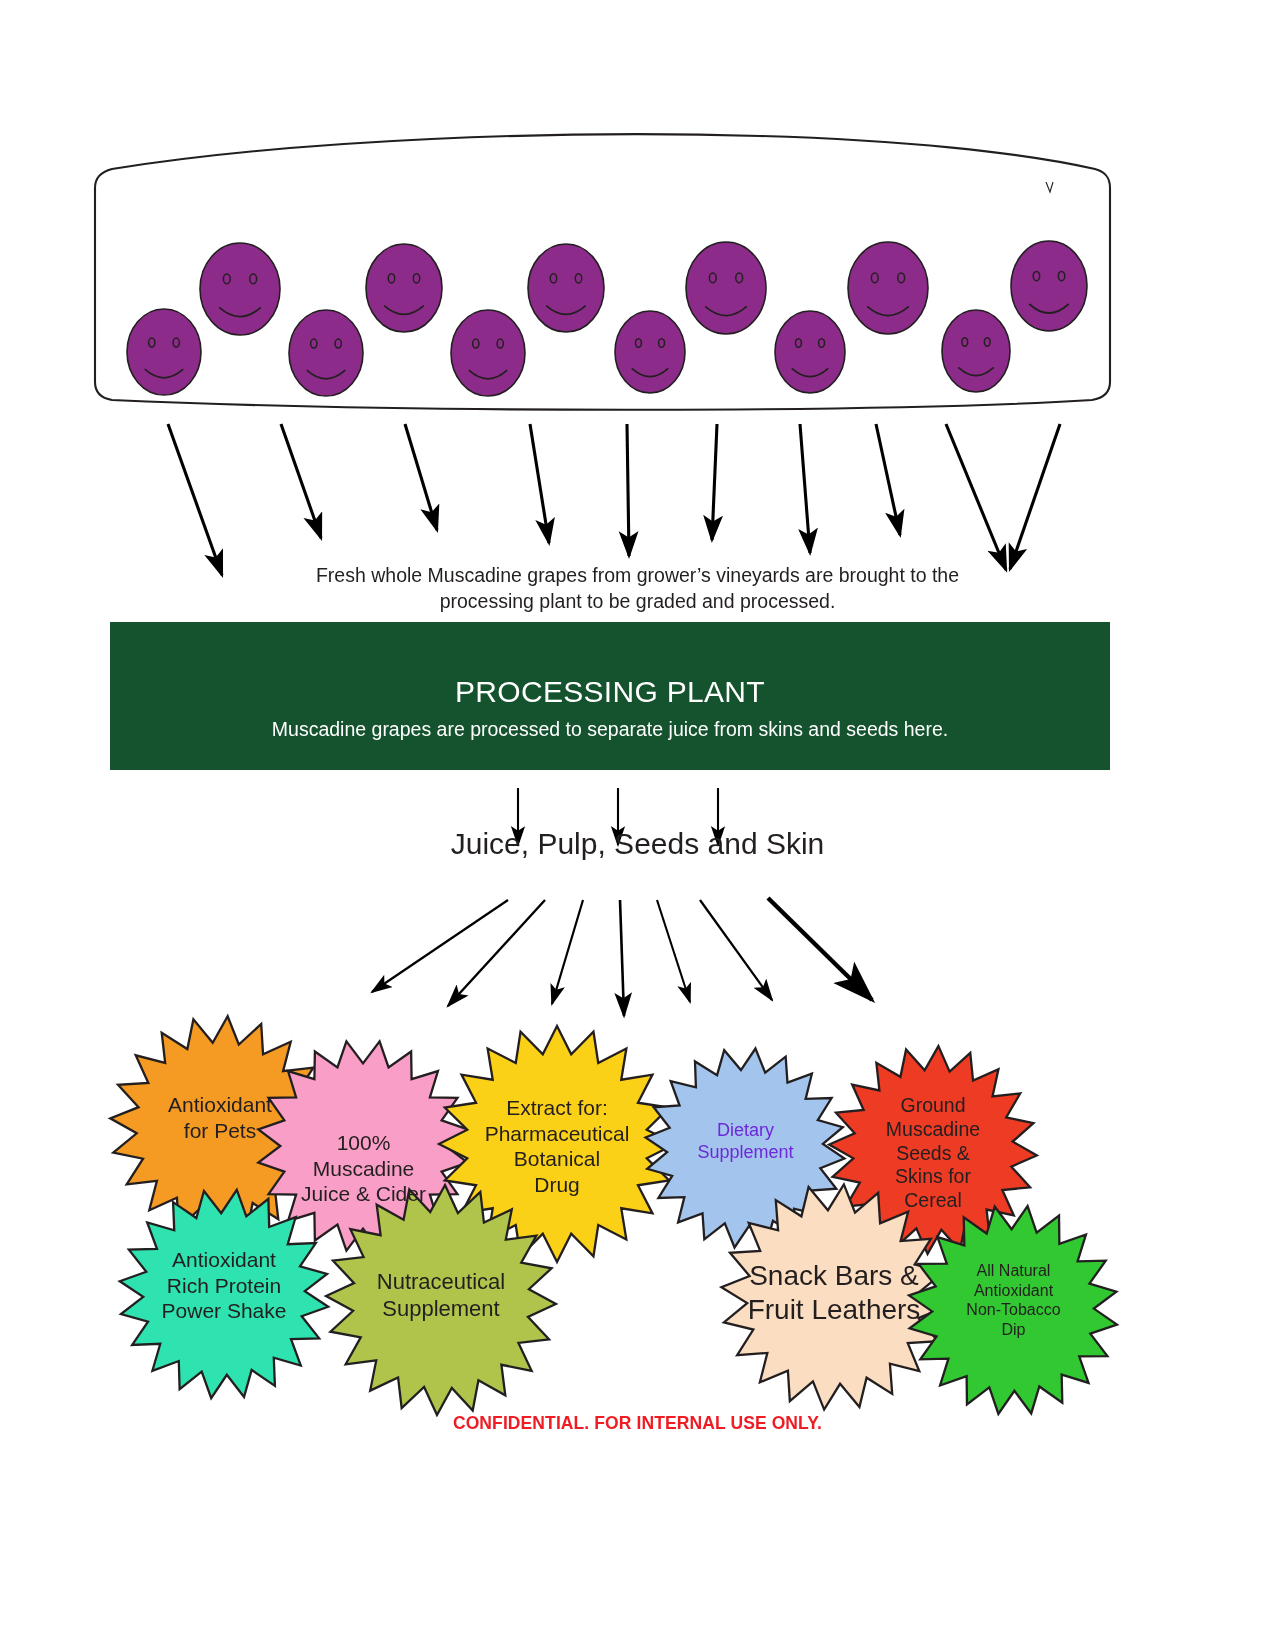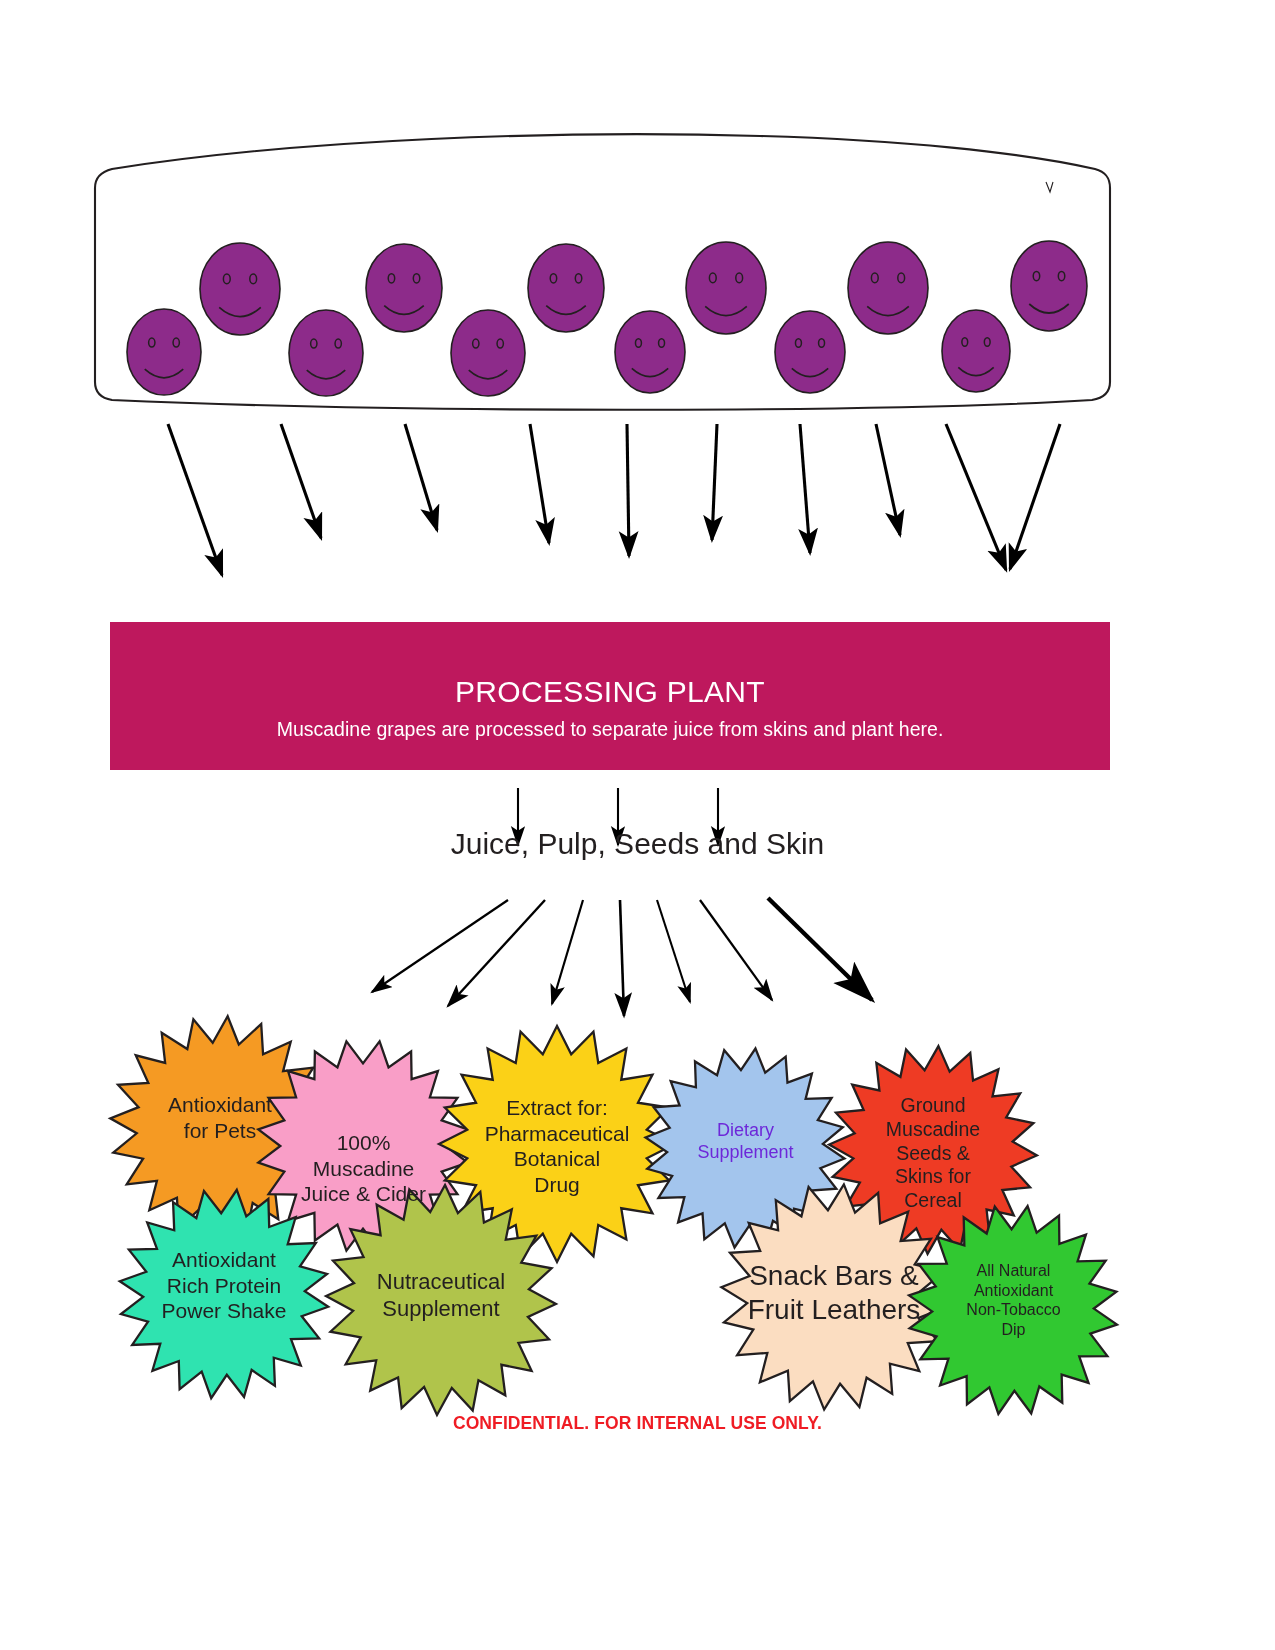--- a/index.html
+++ b/index.html
@@ -42,21 +42,21 @@
     font-size: 19.5px;
     line-height: 1.33;
     color: #231f20;
   }
   #plant-box {
     position: absolute;
     left: 110px;
     top: 622px;
     width: 1000px;
     height: 148px;
-    background: #be185d;
+    background: #14532d;
   }
   #plant-title {
     position: absolute;
     left: 0;
     top: 53px;
     width: 1000px;
     text-align: center;
     color: #ffffff;
     font-size: 30px;
     letter-spacing: 0.3px;
@@ -236,24 +236,26 @@
         <path d="M 557.00,1026.00 L 571.21,1054.26 L 593.46,1031.78 L 598.25,1063.04 L 626.36,1048.54 L 621.25,1079.75 L 652.46,1074.64 L 637.96,1102.75 L 669.22,1107.54 L 646.74,1129.79 L 675.00,1144.00 L 646.74,1158.21 L 669.22,1180.46 L 637.96,1185.25 L 652.46,1213.36 L 621.25,1208.25 L 626.36,1239.46 L 598.25,1224.96 L 593.46,1256.22 L 571.21,1233.74 L 557.00,1262.00 L 542.79,1233.74 L 520.54,1256.22 L 515.75,1224.96 L 487.64,1239.46 L 492.75,1208.25 L 461.54,1213.36 L 476.04,1185.25 L 444.78,1180.46 L 467.26,1158.21 L 439.00,1144.00 L 467.26,1129.79 L 444.78,1107.54 L 476.04,1102.75 L 461.54,1074.64 L 492.75,1079.75 L 487.64,1048.54 L 515.75,1063.04 L 520.54,1031.78 L 542.79,1054.26 Z" fill="#fbd117" stroke="#231f20" stroke-width="2.3" stroke-linejoin="miter"></path>
         <path d="M 755.45,1048.55 L 765.19,1072.66 L 785.67,1056.65 L 787.48,1082.58 L 811.91,1073.69 L 805.62,1098.91 L 831.60,1098.00 L 817.82,1120.05 L 842.81,1127.21 L 822.89,1143.92 L 844.45,1158.45 L 820.34,1168.19 L 836.35,1188.67 L 810.42,1190.48 L 819.31,1214.91 L 794.09,1208.62 L 795.00,1234.60 L 772.95,1220.82 L 765.79,1245.81 L 749.08,1225.89 L 734.55,1247.45 L 724.81,1223.34 L 704.33,1239.35 L 702.52,1213.42 L 678.09,1222.31 L 684.38,1197.09 L 658.40,1198.00 L 672.18,1175.95 L 647.19,1168.79 L 667.11,1152.08 L 645.55,1137.55 L 669.66,1127.81 L 653.65,1107.33 L 679.58,1105.52 L 670.69,1081.09 L 695.91,1087.38 L 695.00,1061.40 L 717.05,1075.18 L 724.21,1050.19 L 740.92,1070.11 Z" fill="#a3c5ed" stroke="#231f20" stroke-width="2.3" stroke-linejoin="miter"></path>
         <path d="M 938.44,1046.14 L 949.65,1071.67 L 970.27,1052.91 L 973.04,1080.65 L 998.45,1069.18 L 992.51,1096.42 L 1020.22,1093.36 L 1006.16,1117.43 L 1033.46,1123.08 L 1012.64,1141.63 L 1036.86,1155.44 L 1011.33,1166.65 L 1030.09,1187.27 L 1002.35,1190.04 L 1013.82,1215.45 L 986.58,1209.51 L 989.64,1237.22 L 965.57,1223.16 L 959.92,1250.46 L 941.37,1229.64 L 927.56,1253.86 L 916.35,1228.33 L 895.73,1247.09 L 892.96,1219.35 L 867.55,1230.82 L 873.49,1203.58 L 845.78,1206.64 L 859.84,1182.57 L 832.54,1176.92 L 853.36,1158.37 L 829.14,1144.56 L 854.67,1133.35 L 835.91,1112.73 L 863.65,1109.96 L 852.18,1084.55 L 879.42,1090.49 L 876.36,1062.78 L 900.43,1076.84 L 906.08,1049.54 L 924.63,1070.36 Z" fill="#ee3b24" stroke="#231f20" stroke-width="2.3" stroke-linejoin="miter"></path>
         <path d="M 236.80,1189.78 L 246.29,1216.28 L 268.37,1198.84 L 269.21,1226.97 L 295.61,1217.21 L 287.71,1244.22 L 315.84,1243.09 L 299.97,1266.35 L 327.07,1273.97 L 304.80,1291.18 L 328.22,1306.80 L 301.72,1316.29 L 319.16,1338.37 L 291.03,1339.21 L 300.79,1365.61 L 273.78,1357.71 L 274.91,1385.84 L 251.65,1369.97 L 244.03,1397.07 L 226.82,1374.80 L 211.20,1398.22 L 201.71,1371.72 L 179.63,1389.16 L 178.79,1361.03 L 152.39,1370.79 L 160.29,1343.78 L 132.16,1344.91 L 148.03,1321.65 L 120.93,1314.03 L 143.20,1296.82 L 119.78,1281.20 L 146.28,1271.71 L 128.84,1249.63 L 156.97,1248.79 L 147.21,1222.39 L 174.22,1230.29 L 173.09,1202.16 L 196.35,1218.03 L 203.97,1190.93 L 221.18,1213.20 Z" fill="#2fe3b0" stroke="#231f20" stroke-width="2.3" stroke-linejoin="miter"></path>
         <path d="M 445.01,1185.07 L 457.90,1213.08 L 480.33,1191.94 L 483.93,1222.55 L 511.80,1209.38 L 505.76,1239.61 L 536.34,1235.69 L 521.25,1262.58 L 551.55,1268.30 L 528.89,1289.21 L 555.93,1304.01 L 527.92,1316.90 L 549.06,1339.33 L 518.45,1342.93 L 531.62,1370.80 L 501.39,1364.76 L 505.31,1395.34 L 478.42,1380.25 L 472.70,1410.55 L 451.79,1387.89 L 436.99,1414.93 L 424.10,1386.92 L 401.67,1408.06 L 398.07,1377.45 L 370.20,1390.62 L 376.24,1360.39 L 345.66,1364.31 L 360.75,1337.42 L 330.45,1331.70 L 353.11,1310.79 L 326.07,1295.99 L 354.08,1283.10 L 332.94,1260.67 L 363.55,1257.07 L 350.38,1229.20 L 380.61,1235.24 L 376.69,1204.66 L 403.58,1219.75 L 409.30,1189.45 L 430.21,1212.11 Z" fill="#b0c44b" stroke="#231f20" stroke-width="2.3" stroke-linejoin="miter"></path>
         <path d="M 843.85,1184.43 L 855.05,1212.57 L 878.15,1192.98 L 880.11,1223.21 L 908.13,1211.72 L 900.65,1241.07 L 930.86,1238.80 L 914.67,1264.41 L 944.10,1271.58 L 920.80,1290.93 L 946.57,1306.85 L 918.43,1318.05 L 938.02,1341.15 L 907.79,1343.11 L 919.28,1371.13 L 889.93,1363.65 L 892.20,1393.86 L 866.59,1377.67 L 859.42,1407.10 L 840.07,1383.80 L 824.15,1409.57 L 812.95,1381.43 L 789.85,1401.02 L 787.89,1370.79 L 759.87,1382.28 L 767.35,1352.93 L 737.14,1355.20 L 753.33,1329.59 L 723.90,1322.42 L 747.20,1303.07 L 721.43,1287.15 L 749.57,1275.95 L 729.98,1252.85 L 760.21,1250.89 L 748.72,1222.87 L 778.07,1230.35 L 775.80,1200.14 L 801.41,1216.33 L 808.58,1186.90 L 827.93,1210.20 Z" fill="#fbddc1" stroke="#231f20" stroke-width="2.3" stroke-linejoin="miter"></path>
         <path d="M 1027.61,1206.02 L 1036.64,1232.68 L 1059.03,1215.63 L 1059.37,1243.77 L 1085.94,1234.47 L 1077.57,1261.34 L 1105.71,1260.71 L 1089.45,1283.68 L 1116.40,1291.77 L 1093.84,1308.59 L 1116.98,1324.61 L 1090.32,1333.64 L 1107.37,1356.03 L 1079.23,1356.37 L 1088.53,1382.94 L 1061.66,1374.57 L 1062.29,1402.71 L 1039.32,1386.45 L 1031.23,1413.40 L 1014.41,1390.84 L 998.39,1413.98 L 989.36,1387.32 L 966.97,1404.37 L 966.63,1376.23 L 940.06,1385.53 L 948.43,1358.66 L 920.29,1359.29 L 936.55,1336.32 L 909.60,1328.23 L 932.16,1311.41 L 909.02,1295.39 L 935.68,1286.36 L 918.63,1263.97 L 946.77,1263.63 L 937.47,1237.06 L 964.34,1245.43 L 963.71,1217.29 L 986.68,1233.55 L 994.77,1206.60 L 1011.59,1229.16 Z" fill="#31c831" stroke="#231f20" stroke-width="2.3" stroke-linejoin="miter"></path>
       </g>
   </svg>
 
+  <div class="txt" id="bin-caption">Fresh whole Muscadine grapes from grower’s vineyards are brought to the
+processing plant to be graded and processed.</div>
 
   <div id="plant-box">
     <div id="plant-title">PROCESSING PLANT</div>
-    <div id="plant-sub">Muscadine grapes are processed to separate juice from skins and plant here.</div>
+    <div id="plant-sub">Muscadine grapes are processed to separate juice from skins and seeds here.</div>
   </div>
 
   <div class="txt" id="midlabel">Juice, Pulp, Seeds and Skin</div>
 
   <div id="burst-labels">
       <div class="burst-label" style="left: 125px; top: 1092px; width: 190px; font-size: 21px; line-height: 1.22; color: rgb(35, 31, 32);">Antioxidant
 for Pets</div>
       <div class="burst-label" style="left: 271px; top: 1109px; width: 185px; font-size: 21px; line-height: 1.22; color: rgb(35, 31, 32); margin-top: 21px;">100%
 Muscadine
 Juice &amp; Cider</div>

